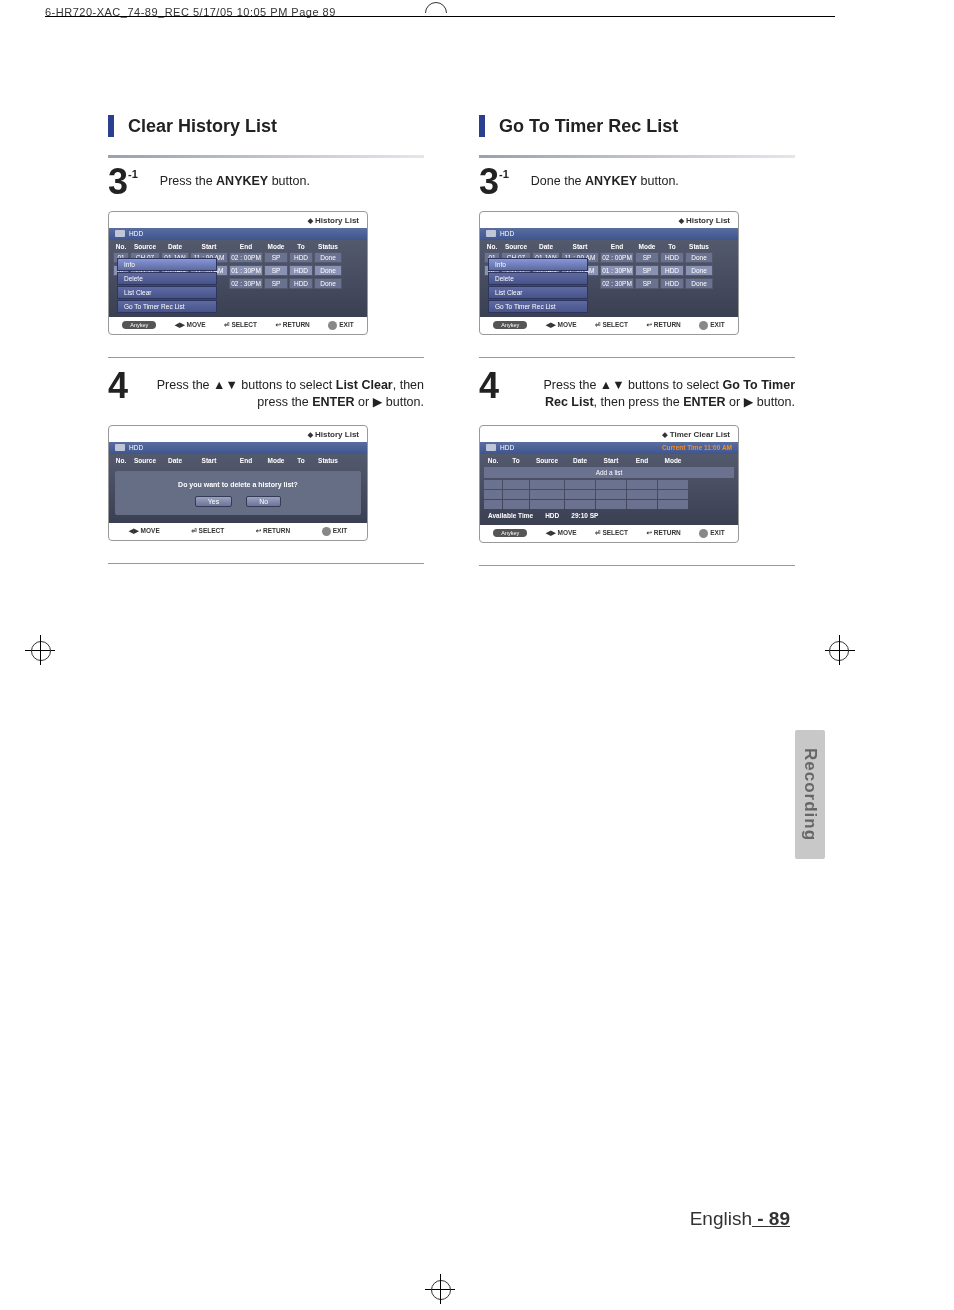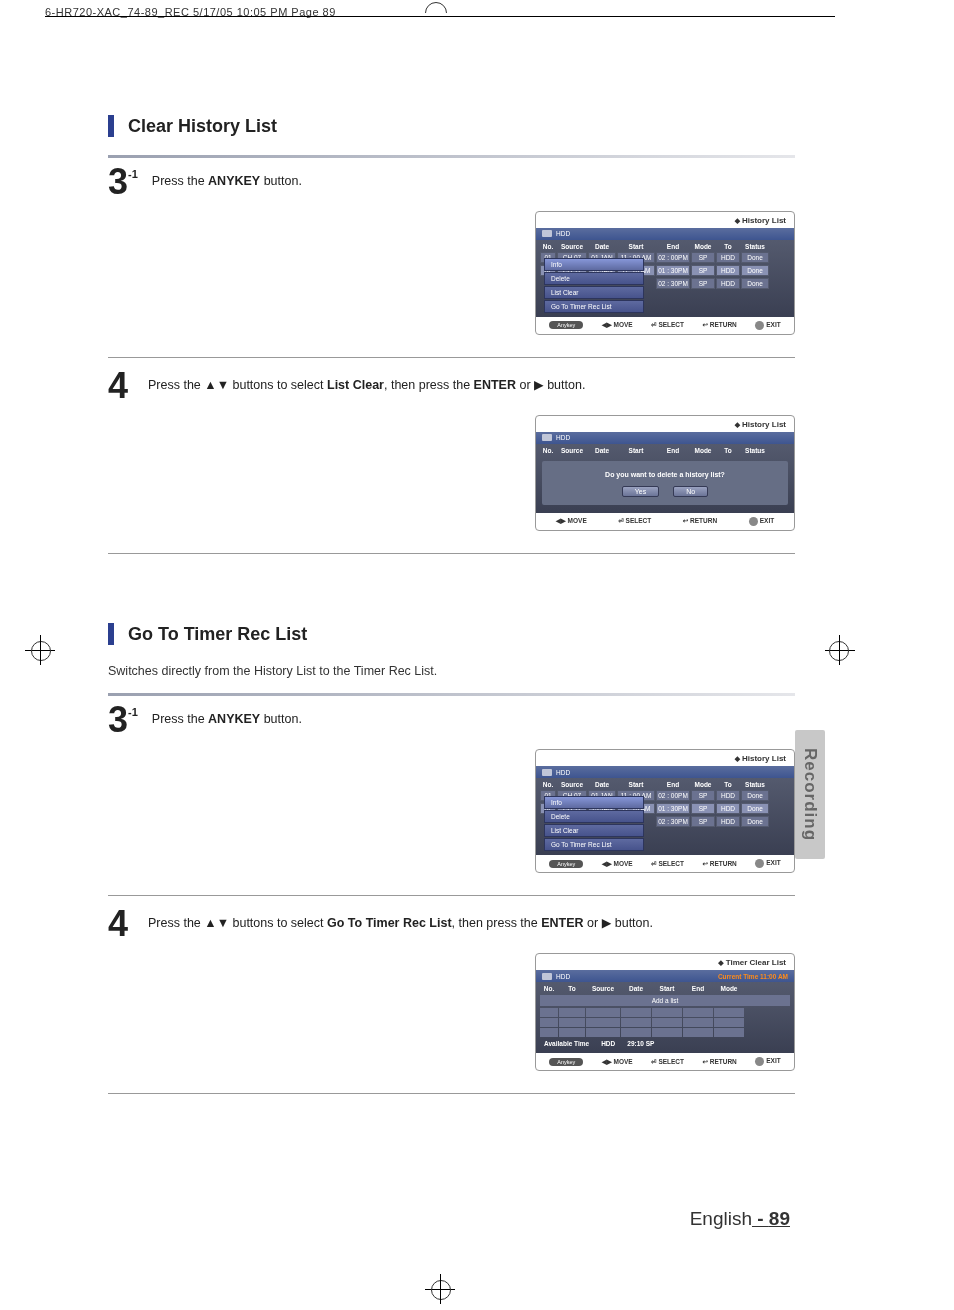--- a/index.html
+++ b/index.html
@@ -34,42 +34,42 @@
   .crop-left::after { content:""; position:absolute; left:15px; top:-15px; width:1px; height:30px; background:#000;}
   .crop-left::before { content:""; position:absolute; left:6px; top:-9px; width:18px; height:18px; border:1px solid #333; border-radius:50%;}
   .crop-right { right: 25px; top: 650px; width: 30px; height: 1px; }
   .crop-right::after { content:""; position:absolute; right:15px; top:-15px; width:1px; height:30px; background:#000;}
   .crop-right::before { content:""; position:absolute; right:6px; top:-9px; width:18px; height:18px; border:1px solid #333; border-radius:50%;}
   .crop-bottom { left: 50%; bottom: 20px; width: 30px; height: 1px; transform: translateX(-50%);}
   .crop-bottom::after { content:""; position:absolute; left:15px; top:-15px; width:1px; height:30px; background:#000;}
   .crop-bottom::before { content:""; position:absolute; left:6px; top:-9px; width:18px; height:18px; border:1px solid #333; border-radius:50%;}
 
   .content { position: absolute; top: 115px; left: 108px; right: 85px; }
-  .columns { display: flex; gap: 55px; flex-direction: column; }
+  .columns { display: flex; gap: 55px; }
   .col { flex: 1; min-width: 0; }
   .section-title {
     font-size: 18px; font-weight: bold; color: #222;
     border-left: 6px solid #2b3f8f; padding-left: 14px;
     margin-bottom: 18px; height: 22px; line-height: 22px;
   }
   .section-desc { font-size: 12.5px; color: #333; margin-bottom: 14px; line-height: 1.35; }
   .hr-grad {
     height: 3px; width: 100%; margin-bottom: 10px;
     background: linear-gradient(to right, #9aa0b0, #e5e6ea);
   }
-  .step { display: flex; align-items: flex-start; gap: 14px; margin-bottom: 14px; }
+  .step { display: flex; align-items: flex-start; gap: 22px; margin-bottom: 14px; }
   .step-num {
     font-size: 36px; font-weight: bold; color: #222; line-height: 0.8;
     min-width: 26px;
   }
   .step-sub { font-size: 11px; font-weight: bold; vertical-align: top; position: relative; top: 2px;}
   .step-text { font-size: 12.5px; color: #222; line-height: 1.35; padding-top: 5px; text-align: right;}
   .step-text b { font-weight: bold; }
 
-  .osd-wrap { display: flex; justify-content: flex-end; margin: 10px 0 22px 0; }
+  .osd-wrap { display: flex; justify-content: flex-start; margin: 10px 0 22px 0; }
   .osd {
     width: 260px; background: #fff; border: 1px solid #999; border-radius: 4px;
     font-size: 6.5px; color: #fff; overflow: hidden;
   }
   .osd-title { text-align: right; color: #333; font-weight: bold; padding: 4px 8px 3px 0; font-size: 8px;}
   .osd-title::before { content: "◆ "; font-size: 7px; }
   .osd-bar {
     background: linear-gradient(#5a6d9e,#3e5590); height: 12px;
     display:flex; align-items:center; padding: 0 6px; gap:4px;
   }
@@ -273,27 +273,26 @@
             <span><span class="sym"></span><span>EXIT</span></span>
           </div>
         </div>
           </div>
 
         <hr class="hr-thin">
       </div>
 
       <div class="col">
         <div class="section-title">Go To Timer Rec List</div>
-        <div class="section-desc">Switches directly from the History List to the Timer Rec List.</div>
         <div class="hr-grad"></div>
 
         <div class="step">
           <div class="step-num"><span>3</span><span class="step-sub">-1</span></div>
           <div class="step-text">
-            <span> Press the </span><b>ANYKEY</b><span> button.</span>
+            <span> Done the </span><b>ANYKEY</b><span> button.</span>
           </div>
         </div>
 
         <div class="osd-wrap">
             <div class="osd">
           <div class="osd-title">History List</div>
           <div class="osd-bar">
                 <span class="icon"></span>
                 <span>HDD</span>
               </div>

